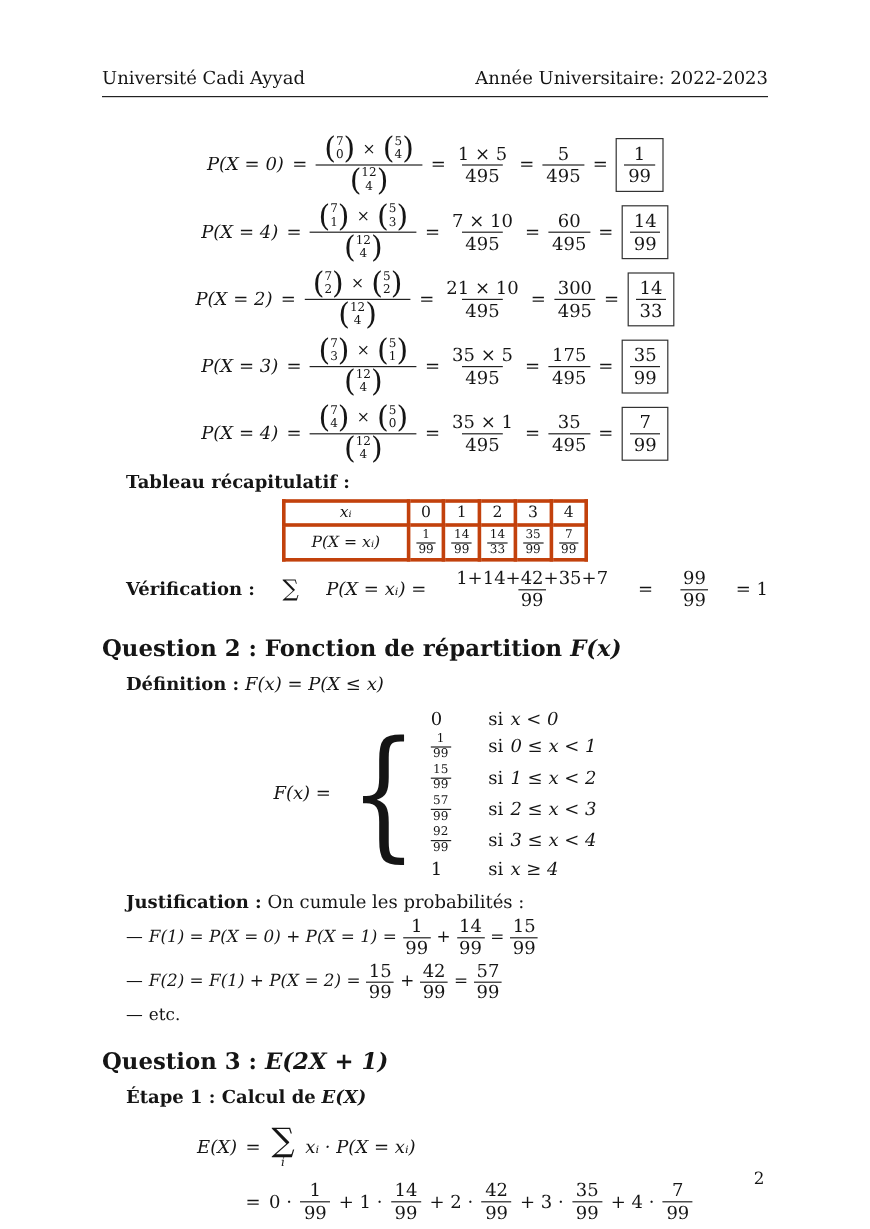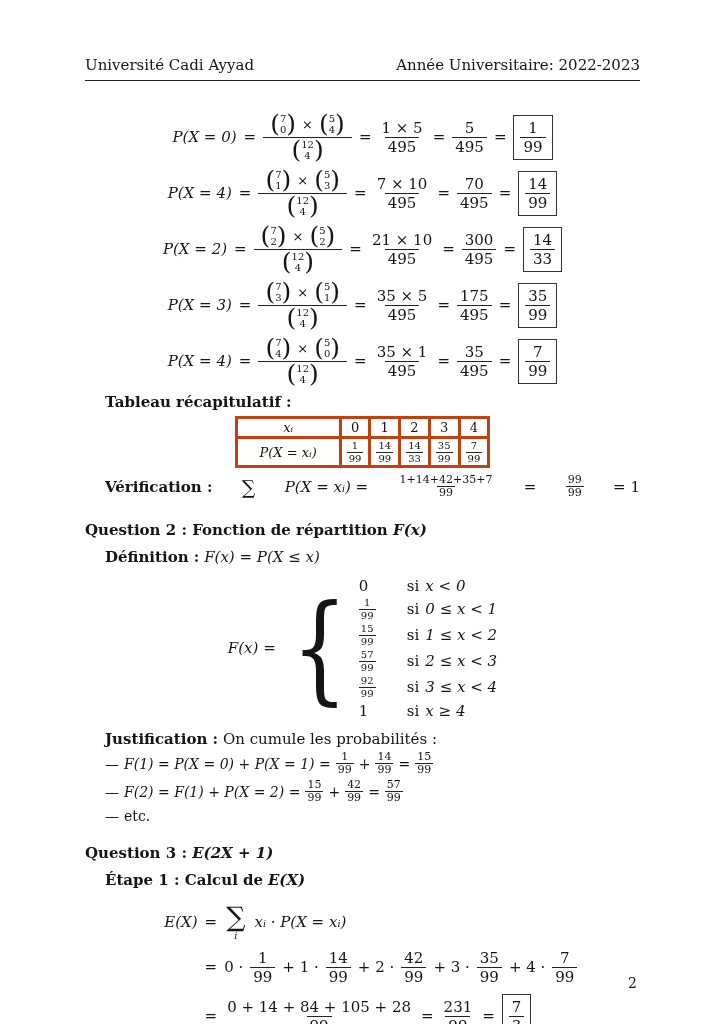--- a/index.html
+++ b/index.html
@@ -17,21 +17,21 @@
   .hdr { display: flex; justify-content: space-between; align-items: baseline;
          border-bottom: 1px solid #222; padding-bottom: 6px; }
 
   
   .frac { display: inline-flex; flex-direction: column; align-items: center;
           vertical-align: middle; font-style: normal; }
   .frac .num, .frac .den { padding: 0 3px; line-height: 1.2; text-align: center; }
   .frac .den { border-top: 1px solid #222; }
   .sfrac { font-size: 10px; }
   .sfrac .num, .sfrac .den { line-height: 1.15; padding: 0 2px; }
-  .jfrac { font-size: 11px; }
+  .jfrac { font-size: 15px; }
   .jfrac .num, .jfrac .den { line-height: 1.1; padding: 0 2px; }
 
   
   .binom { display: inline-flex; align-items: center; font-style: normal; }
   .bparen { font-size: 25px; line-height: 22px; font-weight: 300; }
   .bstack { display: inline-flex; flex-direction: column; align-items: center;
             font-size: 10px; line-height: 1.15; }
 
   
   .bigfrac { display: inline-flex; flex-direction: column; align-items: stretch;
@@ -53,21 +53,21 @@
 
   
   .rtable { border-collapse: collapse; margin: 5px auto 6px auto; font-size: 13px; }
   .rtable td { border: 3px solid #c2410c; text-align: center; padding: 1px 5px; }
   .rtable td.c0 { width: 104px; }
   .rtable td.cv { width: 26px; }
 
   .vline { margin-top: 3px; display: flex; align-items: center; gap: 5px; justify-content: space-between; }
   .sumchar { font-size: 19px; font-style: normal; }
 
-  .qtitle { font-size: 15px; font-weight: bold; margin-top: 22px; }
+  .qtitle { font-size: 19px; font-weight: bold; margin-top: 22px; }
   .sublabel { margin-top: 9px; }
 
   
   .pw { display: flex; align-items: center; justify-content: center;
         margin: 10px 0 10px 0; }
   .pw-lhs { margin-right: 6px; }
   .pw-brace { font-size: 118px; line-height: 0; font-weight: 100;
               transform: scaleX(0.75); font-style: normal; margin-right: 2px; }
   .pw-rows { display: flex; flex-direction: column; gap: 2px; }
   .pw-row { display: flex; align-items: center; min-height: 19px; }
@@ -187,21 +187,21 @@
         </span>
       </span>
     </span>
     <span>=</span>
     <span class="frac">
           <span class="num">7 × 10</span>
           <span class="den">495</span>
         </span>
     <span>=</span>
     <span class="frac">
-          <span class="num">70</span>
+          <span class="num">60</span>
           <span class="den">495</span>
         </span>
     <span>=</span>
     <span class="boxed">
       <span class="frac">
             <span class="num">14</span>
             <span class="den">99</span>
           </span>
     </span>
   </div>

